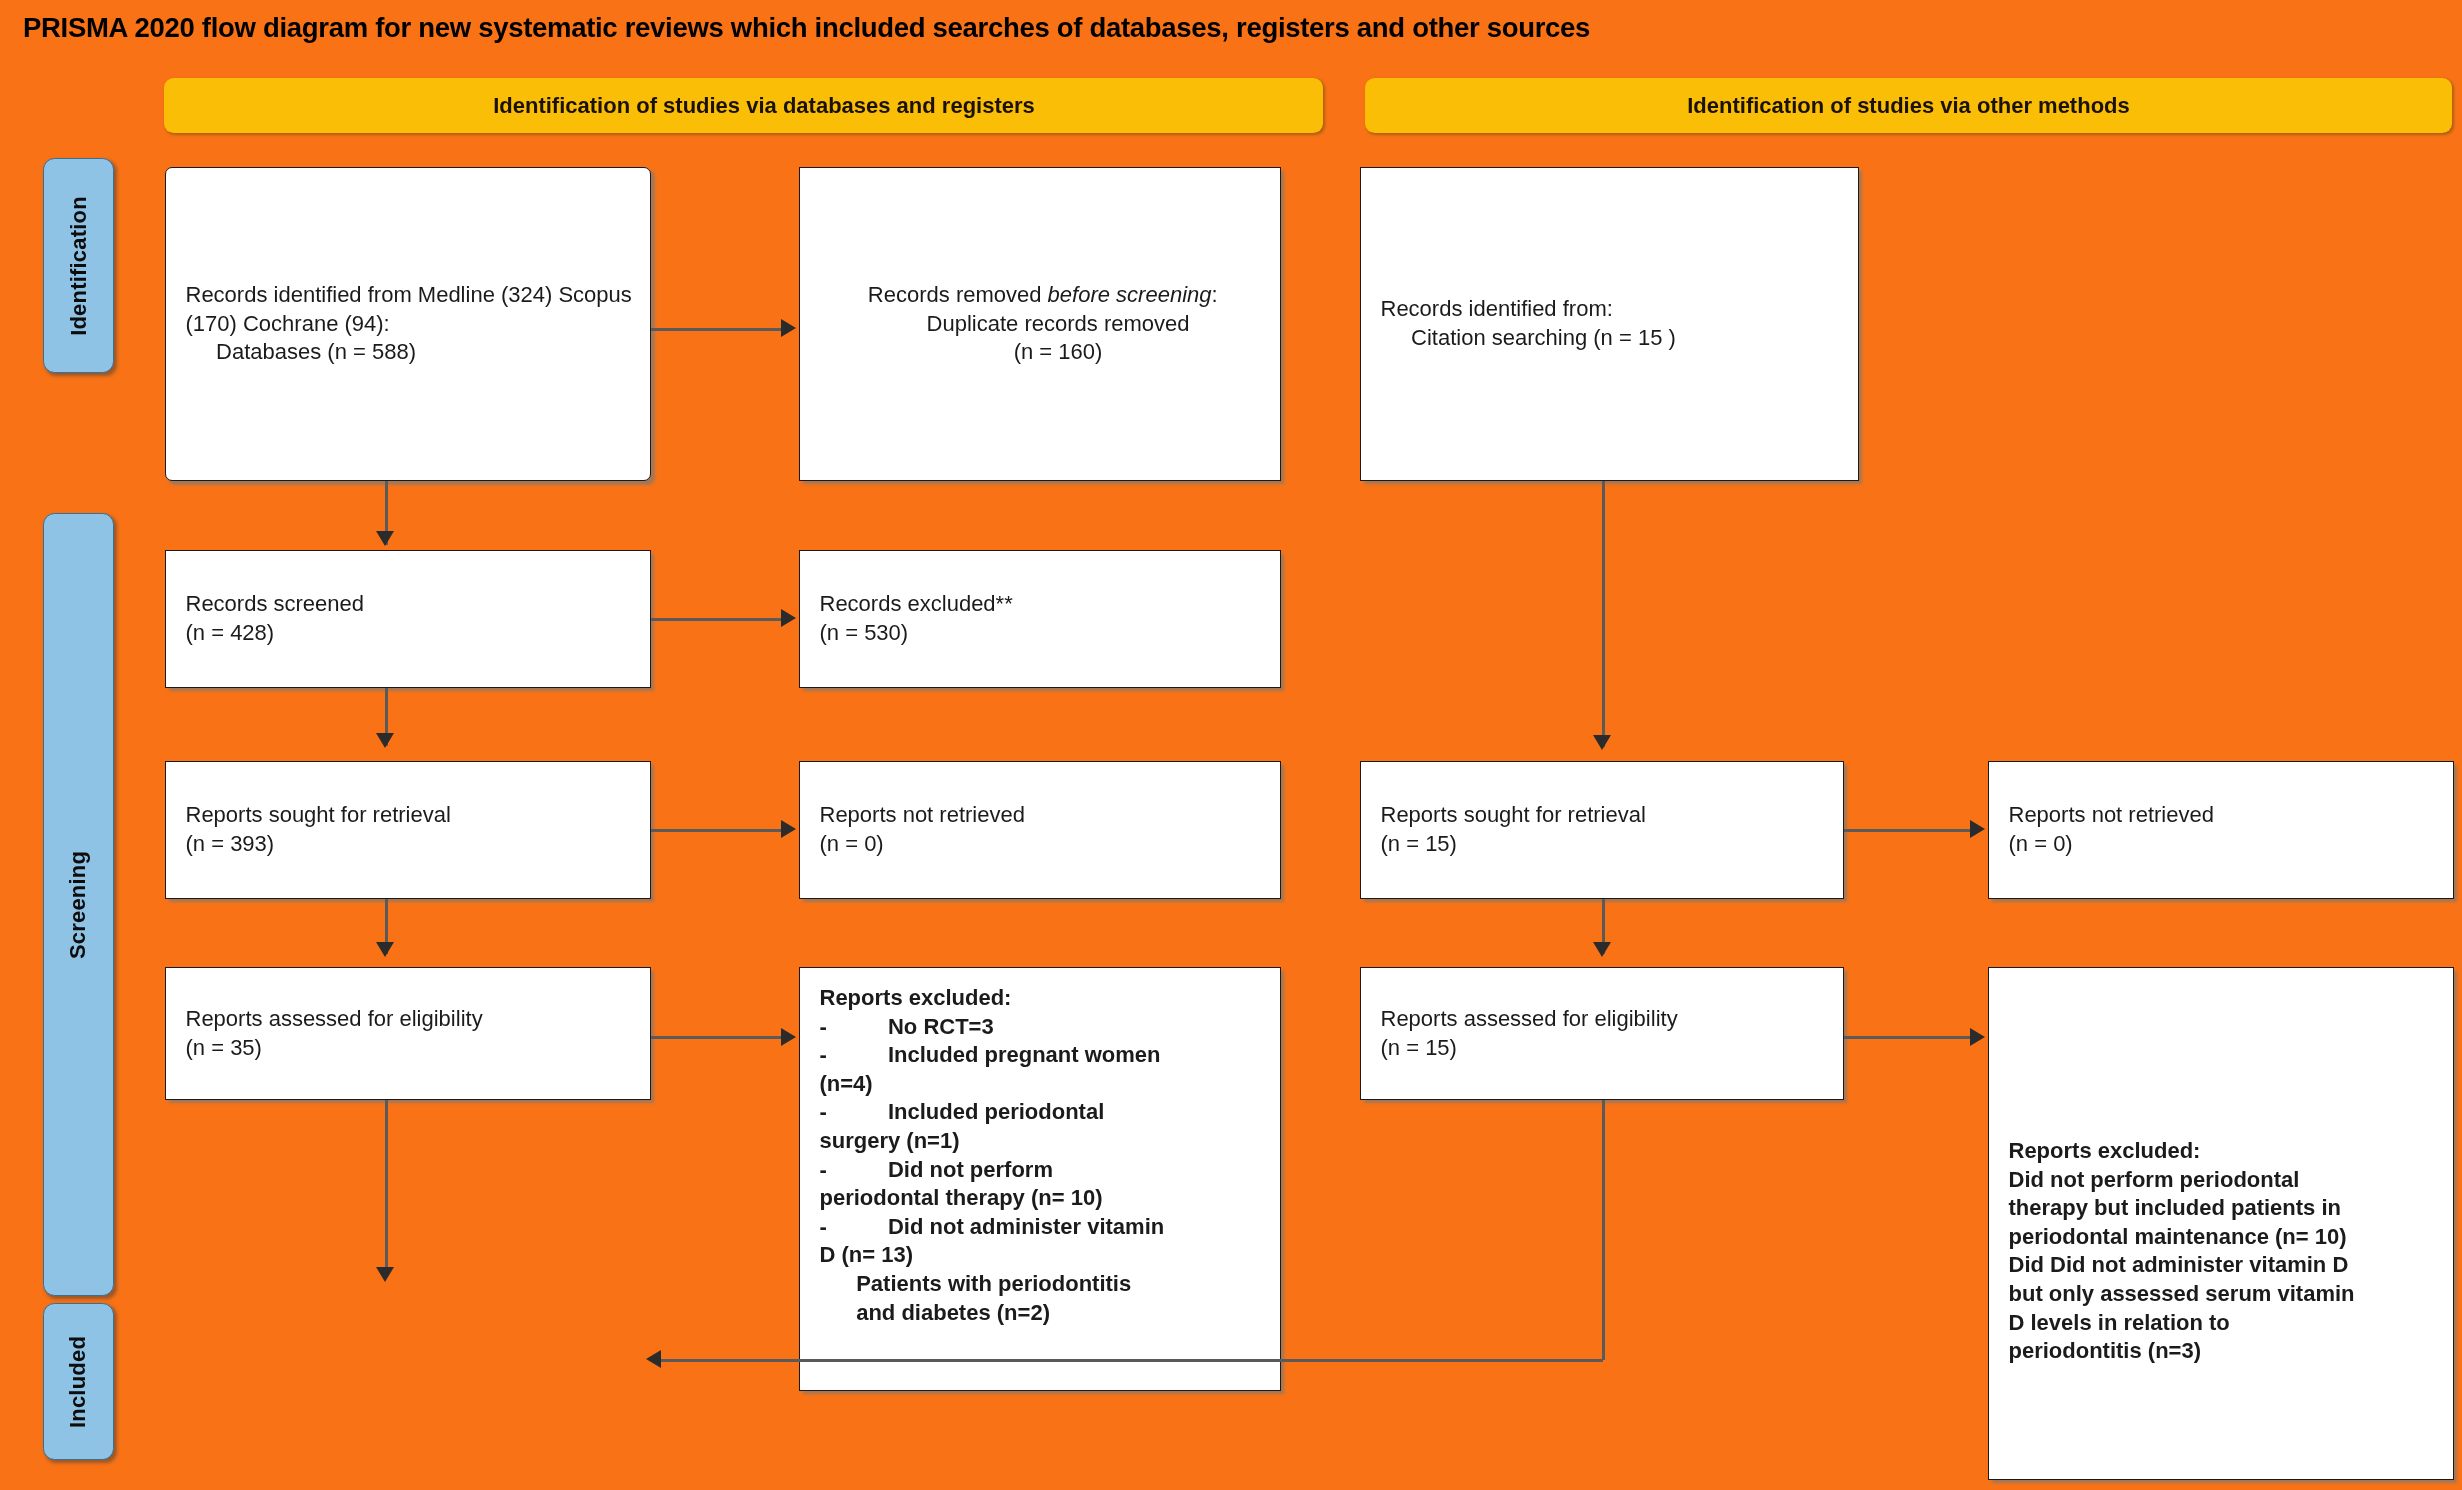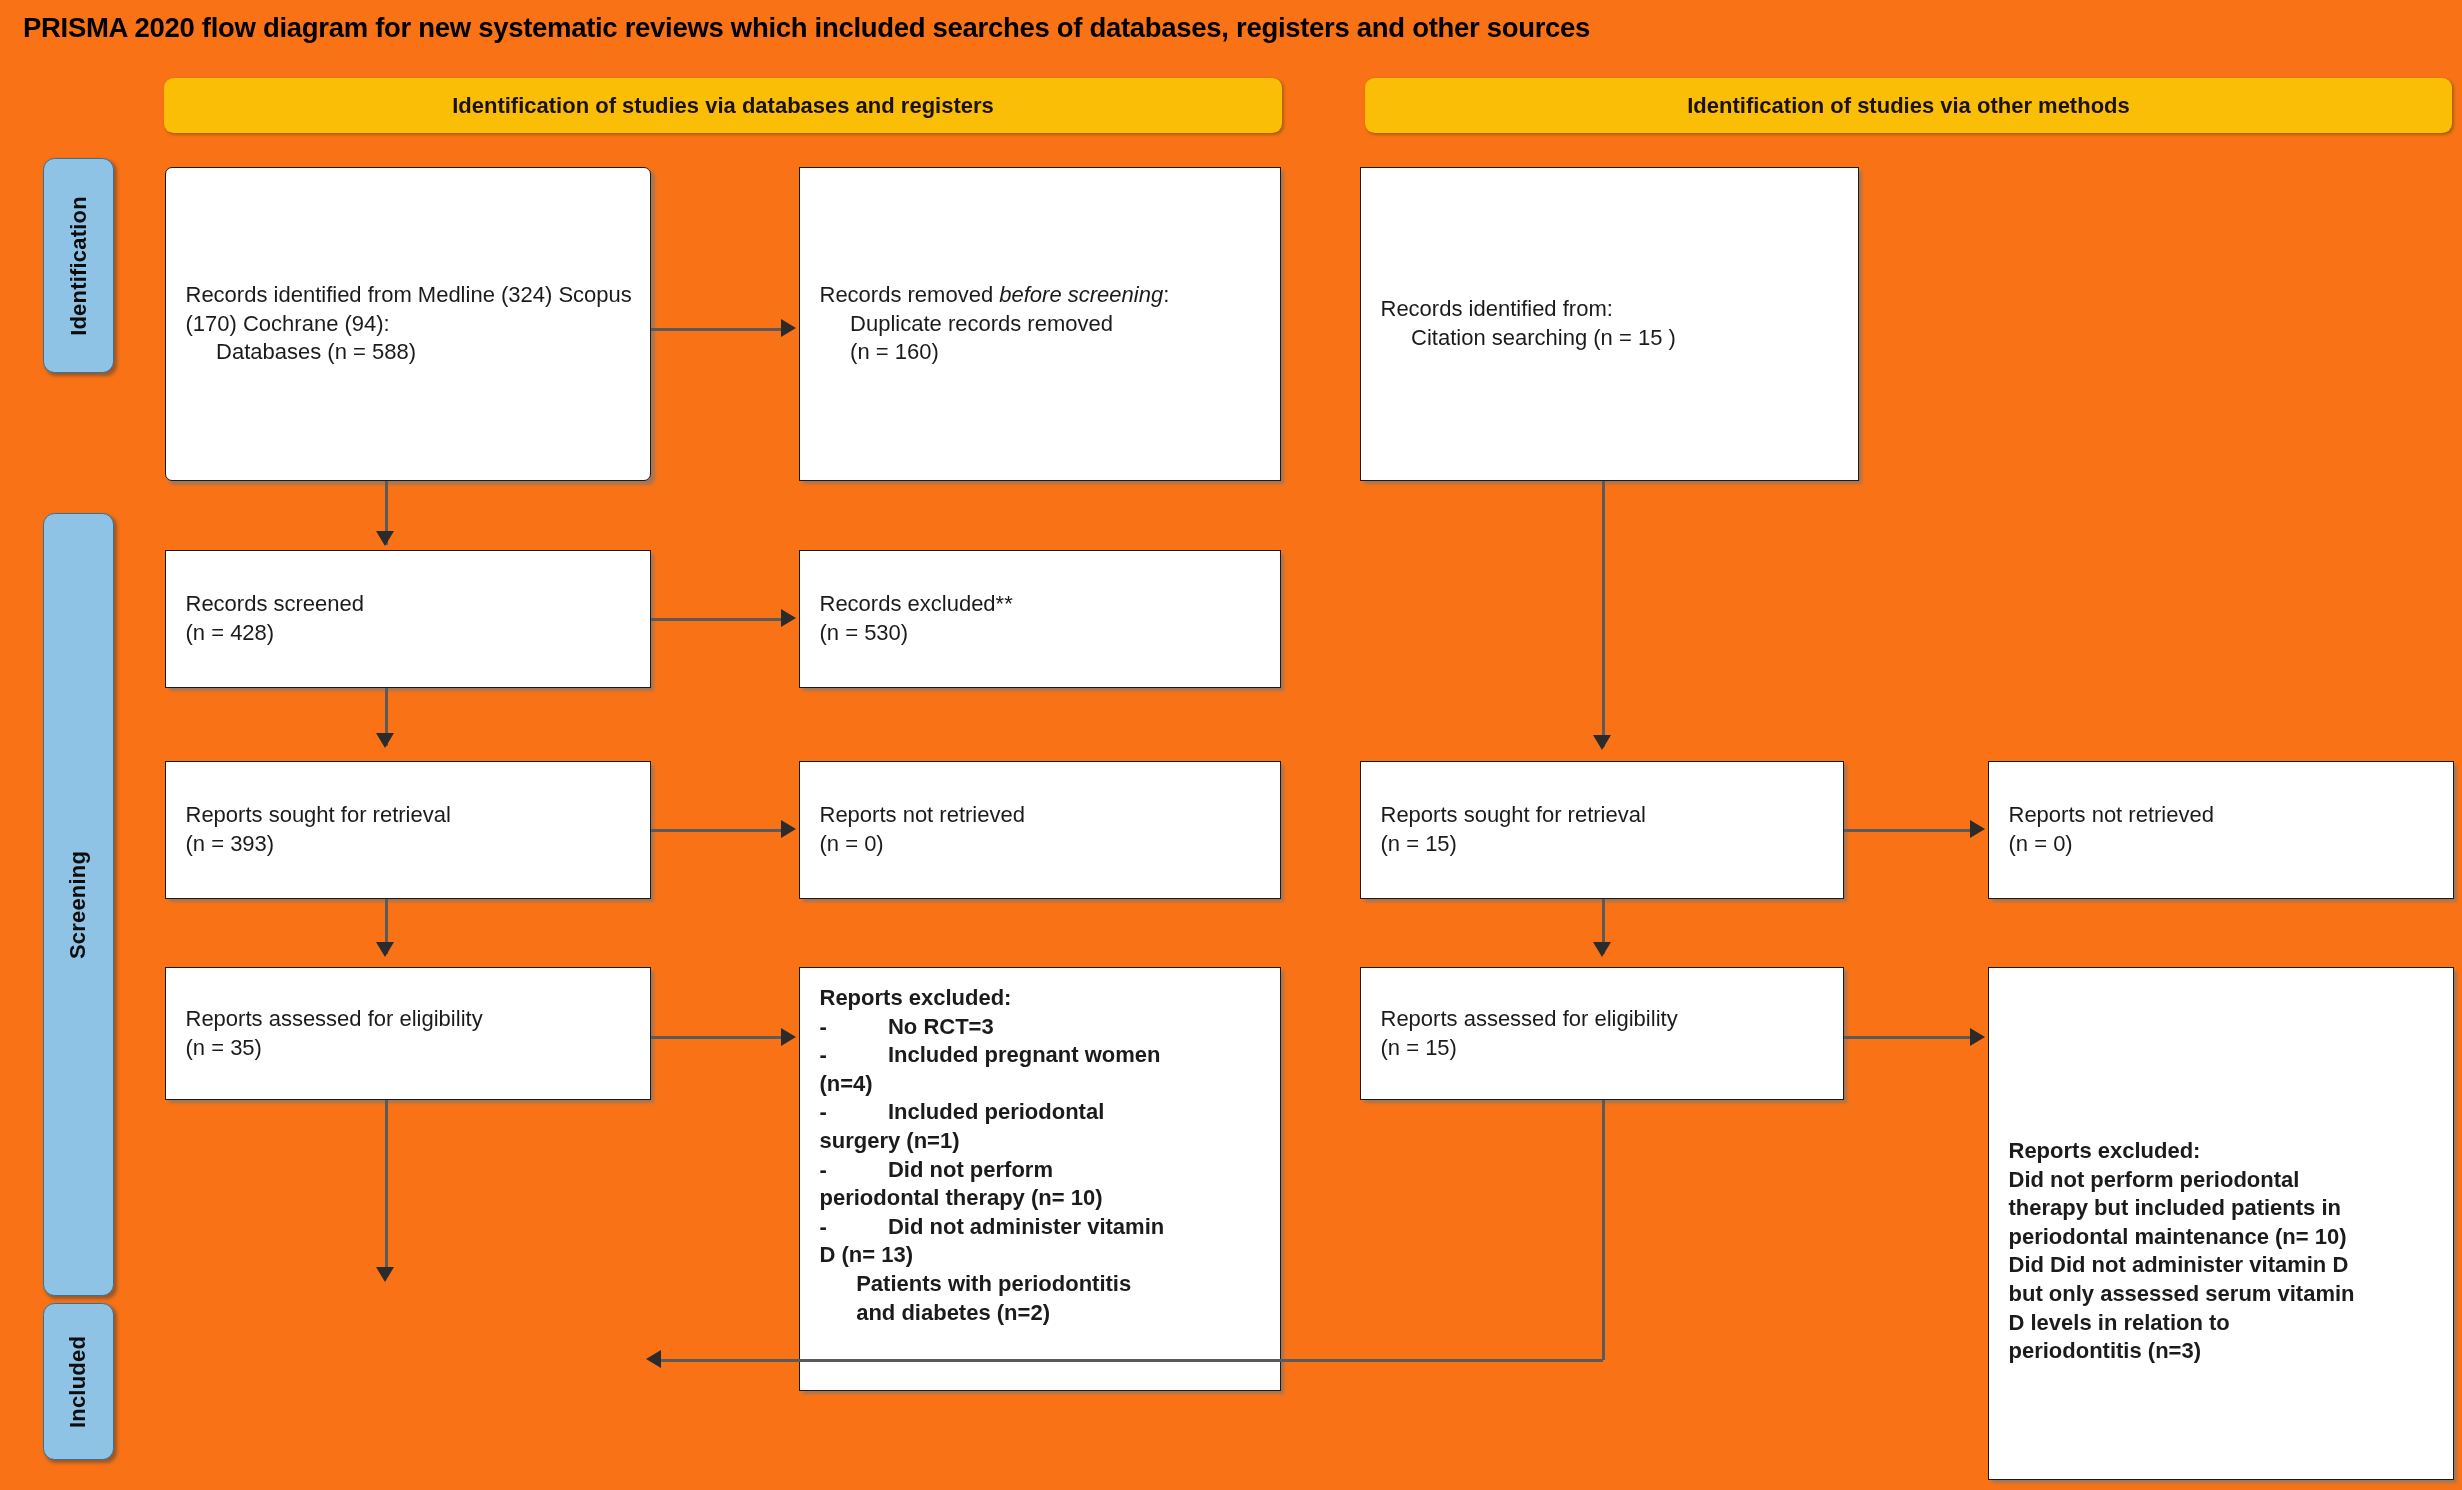--- a/index.html
+++ b/index.html
@@ -120,21 +120,21 @@
     border-right: 15px solid #2b2b2b;
   }
 </style>
 </head>
 <body>
 
 <div id="canvas">
 
   <div class="doc-title">PRISMA 2020 flow diagram for new systematic reviews which included searches of databases, registers and other sources</div>
 
-  <div class="phase-header" style="left:164px; top:78px; width:1118px; height:55px;">
+  <div class="phase-header" style="left:164px; top:78px; width:1118px; height:55px;padding-left:41px;">
     <span>Identification of studies via databases and registers</span>
   </div>
   <div class="phase-header" style="left:1365px; top:78px; width:1087px; height:55px;">
     <span>Identification of studies via other methods</span>
   </div>
 
   <div class="stage-tab" style="left:43px; top:158px; width:69px; height:213px;">
     <span>Identification</span>
   </div>
   <div class="stage-tab" style="left:43px; top:513px; width:69px; height:781px;">
@@ -144,21 +144,21 @@
     <span>Included</span>
   </div>
 
   <div class="fbox" style="left:165px; top:167px; width:486px; height:314px;border-radius:7px;">
     <div class="inner">
       <p>Records identified from Medline (324) Scopus (170) Cochrane (94):
      Databases (n = 588)</p>
     </div>
   </div>
 
-  <div class="fbox" style="left:799px; top:167px; width:482px; height:314px;">
+  <div class="fbox" style="left:799px; top:167px; width:482px; height:314px;text-align:center;">
     <div class="inner">
       <p class="ital-run"><span>Records removed </span><em>before screening</em><span>:
      Duplicate records removed
      (n = 160)</span></p>
     </div>
   </div>
 
   <div class="ln-h" style="left:651px; top:328px; width:131px;"></div>
   <div class="arrow-r" style="left:781px; top:319px;"></div>
 

